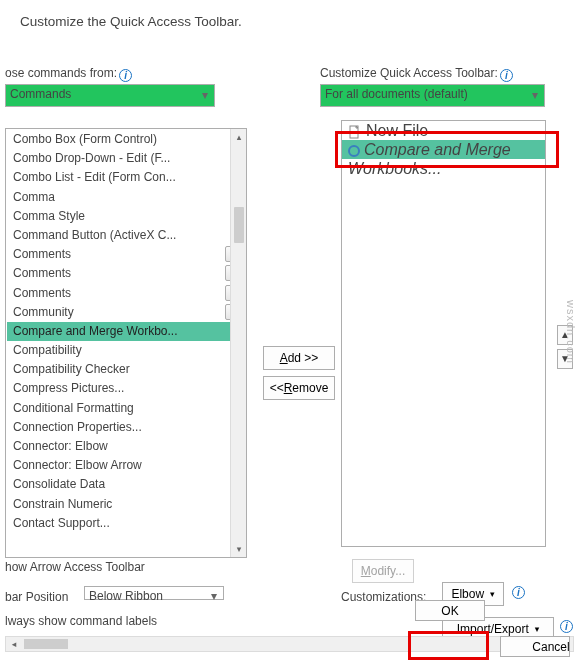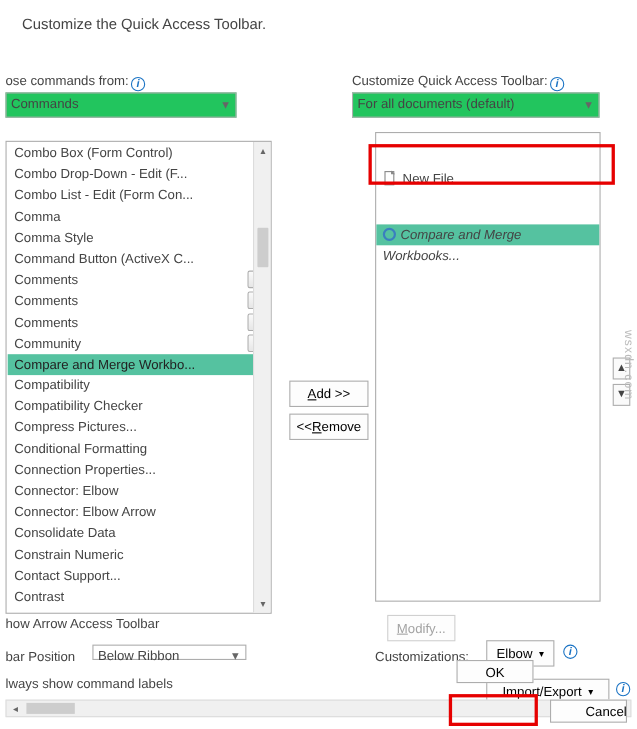--- a/index.html
+++ b/index.html
@@ -25,21 +25,21 @@
     .list-item { height: 19.2px; line-height: 19.2px; padding: 0 6px; white-space: nowrap; overflow: hidden; text-overflow: ellipsis; position: relative; }
     .list-item.selected { background: #55c2a0; color: #222; }
     .list-item.has-sub::after { content: ""; position: absolute; right: 8px; top: 5px; border-left: 5px solid #555; border-top: 4px solid transparent; border-bottom: 4px solid transparent; }
     .list-item .mini-dd { position: absolute; right: 4px; top: 1px; width: 16px; height: 16px; border: 1px solid #adadad; background: linear-gradient(#fafafa,#e6e6e6); border-radius: 2px; font-size: 9px; text-align: center; line-height: 14px; color: #444; }
     
     .highlight-box { position: absolute; border: 3px solid #e60000; pointer-events: none; }
     .hb1 { top: 131px; left: 335px; width: 224px; height: 37px; }
     .hb2 { top: 631px; left: 408px; width: 81px; height: 29px; }
     
     .right-item-icon { display: inline-block; width: 14px; height: 14px; vertical-align: -3px; margin-right: 4px; }
-    .right-item { height: 19px; line-height: 19px; padding: 0 6px; font-size: 12px; margin-top: 32px; }
+    .right-item { height: 19px; line-height: 19px; padding: 0 6px; font-size: 16px; }
     .right-item.sel { background: #55c2a0; font-style: italic; }
     .circle-icon { display: inline-block; width: 12px; height: 12px; border: 2px solid #3a7fbf; border-radius: 50%; vertical-align: -2px; margin-right: 4px; }
     
     .btn { border: 1px solid #adadad; background: #fdfdfd; height: 24px; padding: 0 10px; font-size: 12px; display: inline-flex; align-items: center; justify-content: center; }
     .btn.disabled { color: #a3a3a3; border-color: #d0d0d0; }
     .btn.add { position: absolute; top: 346px; left: 263px; width: 72px; }
     .btn.remove { position: absolute; top: 376px; left: 263px; width: 72px; }
     .btn.modify { position: absolute; top: 559px; left: 352px; width: 62px; }
     .btn.modify.disabled { text-decoration: underline; text-decoration-color: transparent; }
     .btn.reset { position: absolute; top: 582px; left: 442px; width: 62px; }
@@ -102,21 +102,20 @@
       <div class="list-item has-sub">Compatibility</div>
       <div class="list-item">Compatibility Checker</div>
       <div class="list-item">Compress Pictures...</div>
       <div class="list-item has-sub">Conditional Formatting</div>
       <div class="list-item">Connection Properties...</div>
       <div class="list-item">Connector: Elbow</div>
       <div class="list-item">Connector: Elbow Arrow</div>
       <div class="list-item">Consolidate Data</div>
       <div class="list-item">Constrain Numeric</div>
       <div class="list-item">Contact Support...</div>
-      <div class="list-item has-sub">Contrast</div>
     </div>
   <div class="scrollbar-v">
     <div class="arrow up">▴</div>
     <div class="thumb" style="top:78px;height:36px"></div>
     <div class="arrow down">▾</div>
   </div>
 </div>
 
 <div class="listbox right">
   <div id="right-items">

